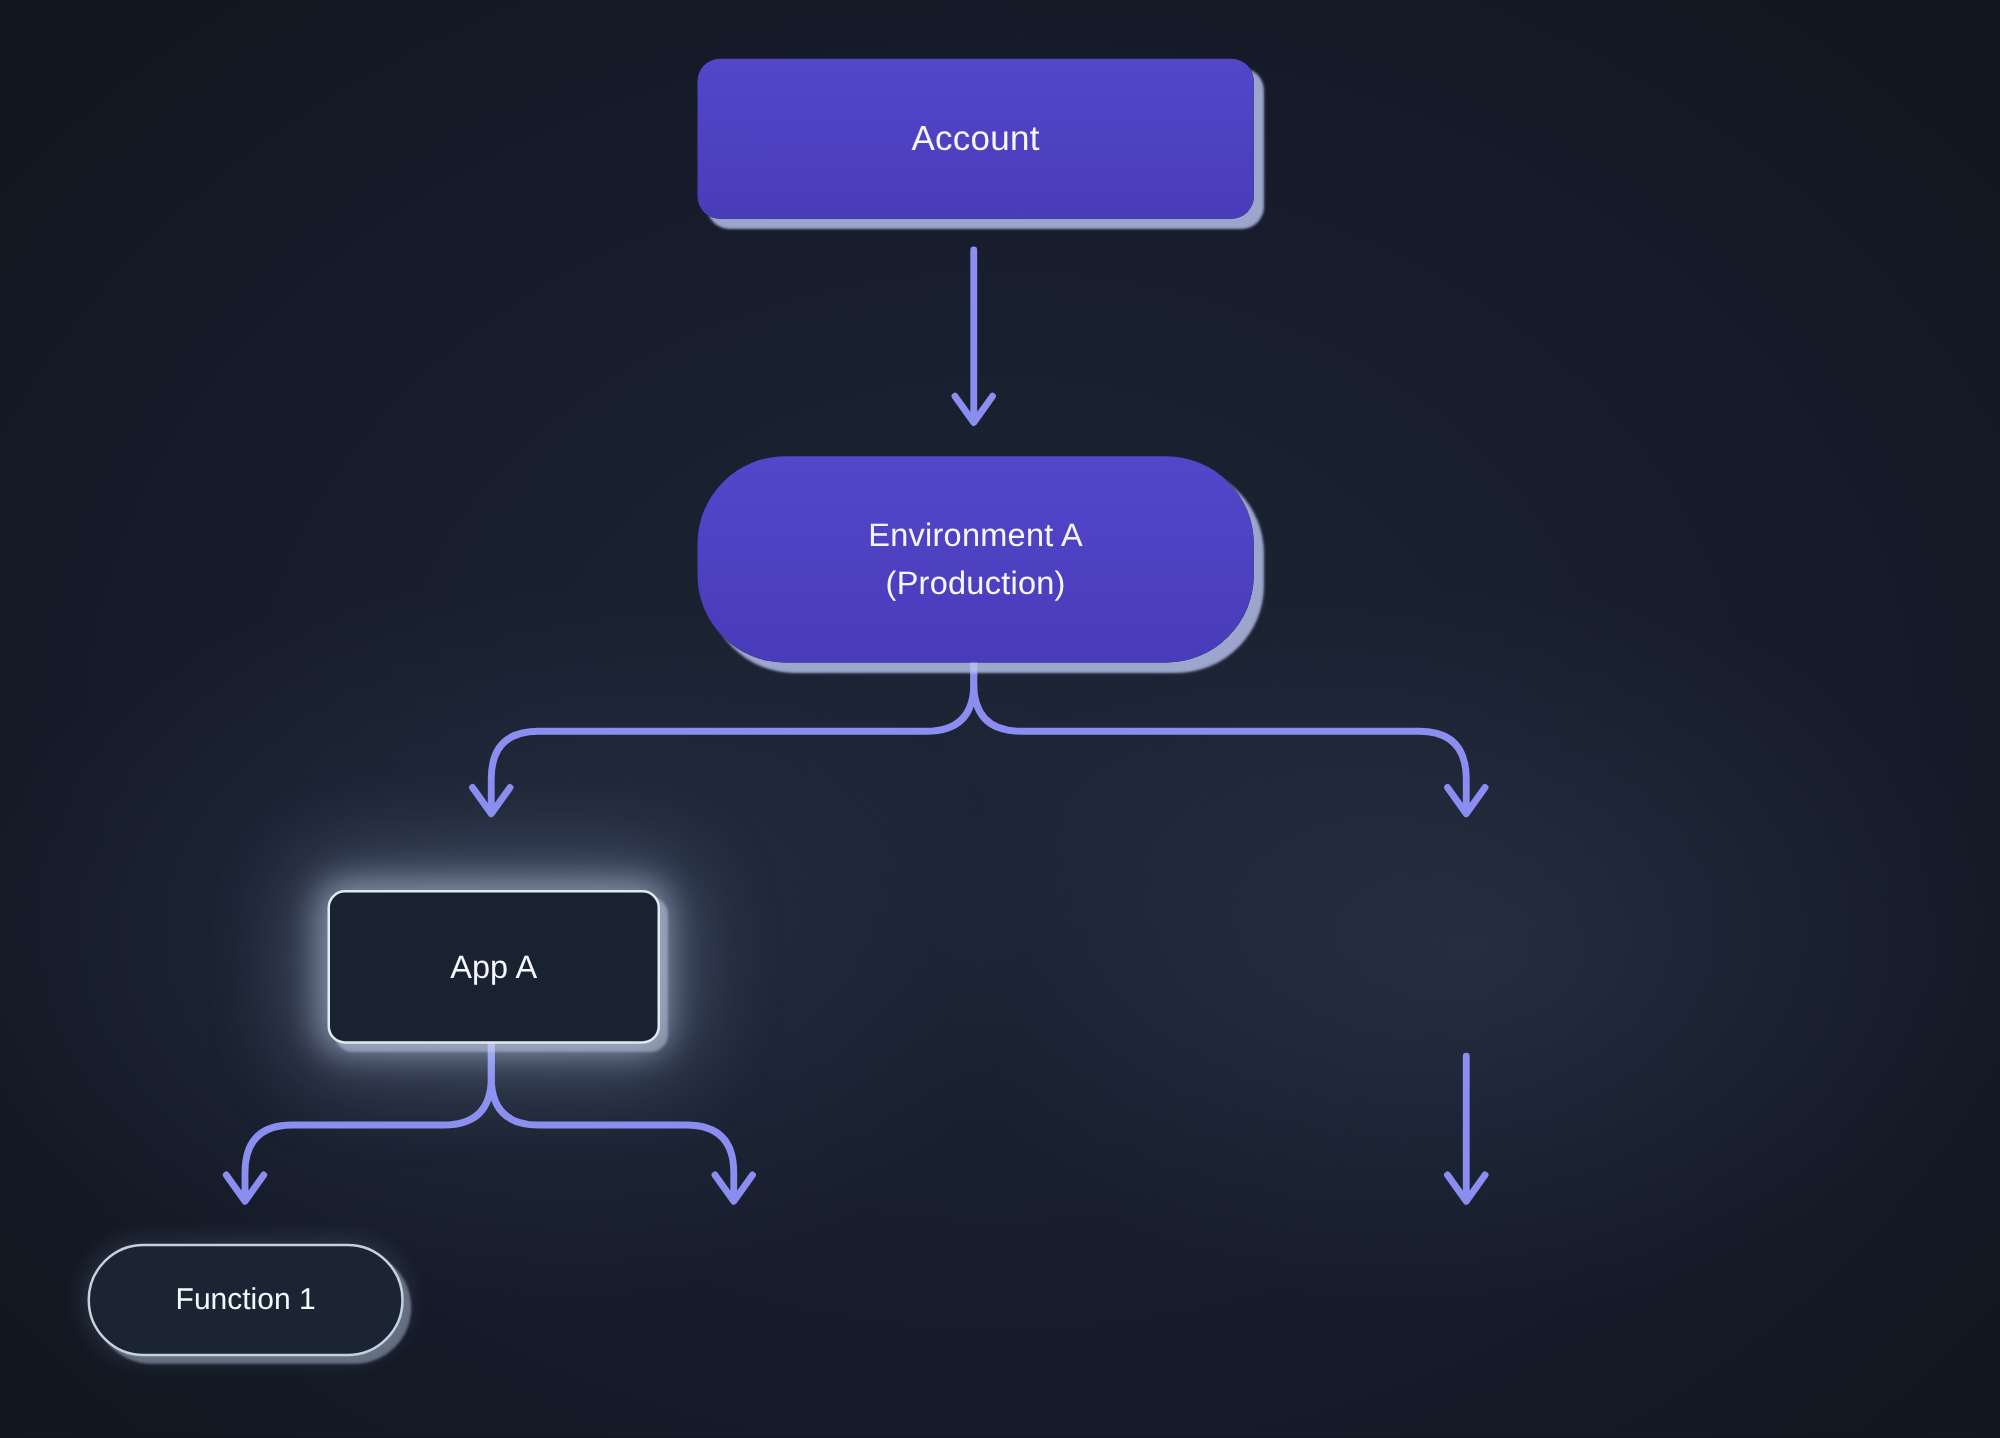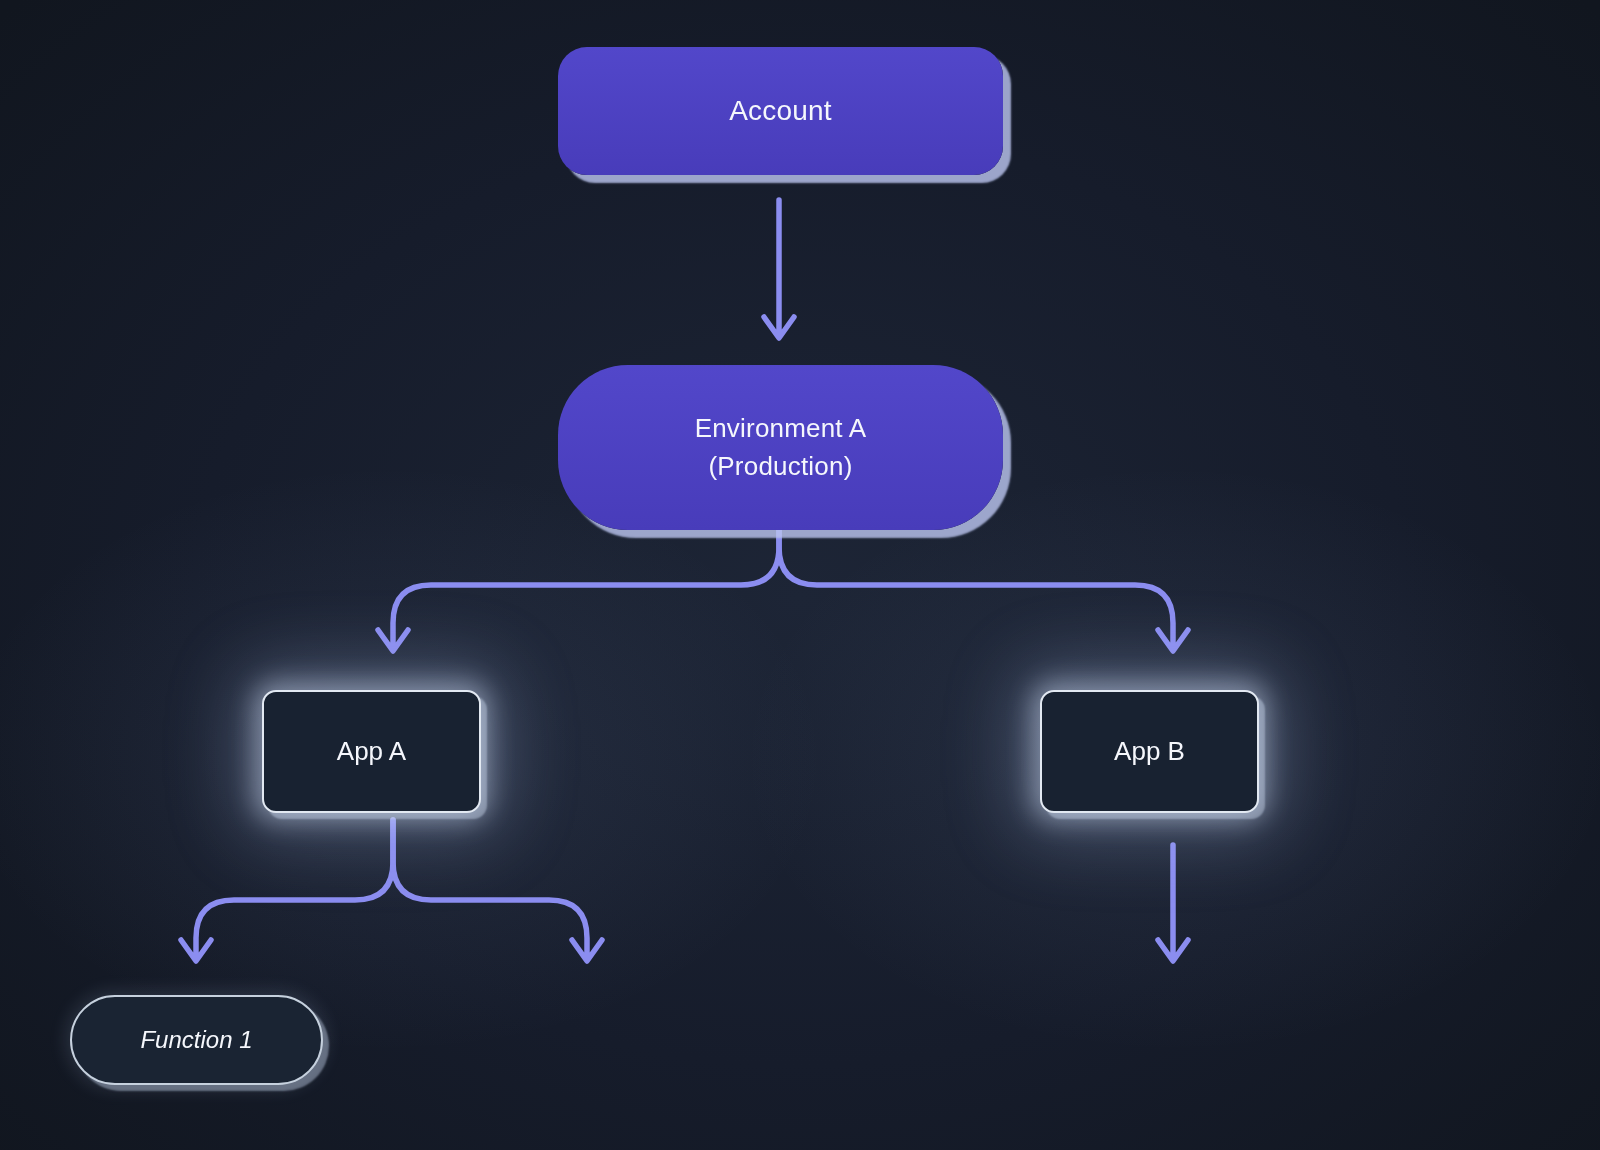--- a/index.html
+++ b/index.html
@@ -38,53 +38,53 @@
   }
   .node-primary {
     background: linear-gradient(180deg, #5247ca 0%, #483cba 100%);
     box-shadow: 8px 8px 2px rgba(186,195,238,0.82);
     font-size: 28px;
     font-weight: 500;
     letter-spacing: 0.2px;
   }
   .node-account {
     left: 558px; top: 47px; width: 445px; height: 128px;
-    border-radius: 29px;
+    border-radius: 18px;
   }
   .node-environment {
     left: 558px; top: 365px; width: 445px; height: 165px;
     border-radius: 70px;
     font-size: 26px;
     line-height: 1.45;
   }
   .node-app {
     background: #182231;
     border: 2.5px solid #e2e9f2;
     border-radius: 14px;
-    width: 219px; height: 123px;
+    width: 266px; height: 123px;
     font-size: 26px;
     font-weight: 500;
     box-shadow:
       6px 6px 2px rgba(200,212,235,0.45),
       0 0 26px 8px rgba(215,228,252,0.45),
       0 0 70px 26px rgba(180,200,240,0.25);
+    margin-top: 22px;
   }
   .node-app-a { left: 262px; top: 690px; }
   .node-app-b { left: 1040px; top: 690px; }
   .node-fn {
     background: #1a2433;
     border: 2px solid #c6d1de;
     border-radius: 46px;
     height: 90px;
     font-size: 24px;
     font-weight: 500;
     box-shadow:
       6px 6px 2px rgba(160,173,195,0.55),
       0 0 18px 4px rgba(185,205,238,0.14);
-    font-style: italic;
   }
   .node-fn1 { left: 70px;   top: 995px; width: 253px; }
   .node-fn2 { left: 458px;  top: 995px; width: 258px; }
   .node-fn3 { left: 1045px; top: 992px; width: 263px; }
   .env-line { display: block; }
 </style>
 </head>
 <body>
 
 <div id="canvas">
@@ -106,23 +106,20 @@
     <span>
       <span class="env-line">Environment A</span>
       <span class="env-line">(Production)</span>
     </span>
   </div>
 
   <div class="node node-app node-app-a">
     <span>App A</span>
   </div>
 
-  <div class="node node-app node-app-b">
-    <span>App B</span>
-  </div>
 
   <div class="node node-fn node-fn1">
     <span>Function 1</span>
   </div>
 
 
 
 </div>
 
 </body></html>

